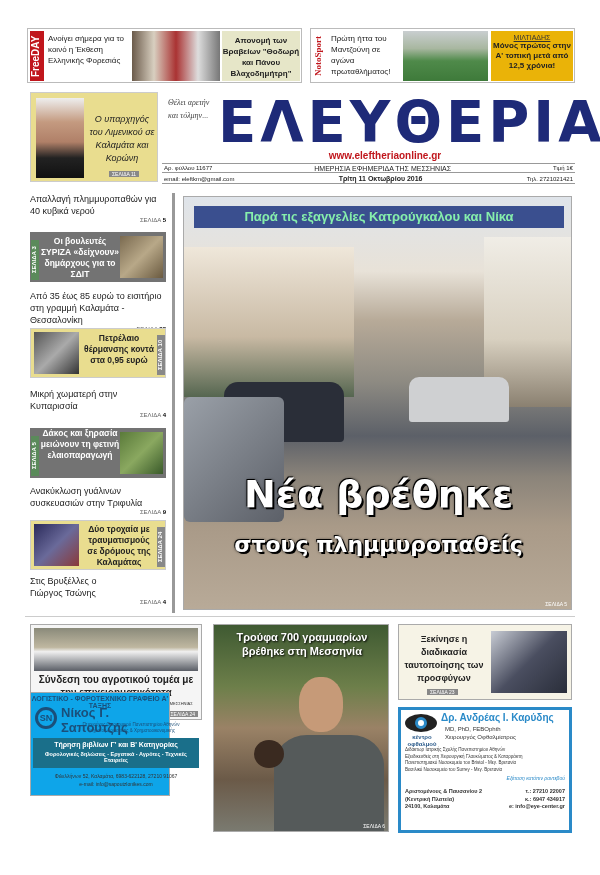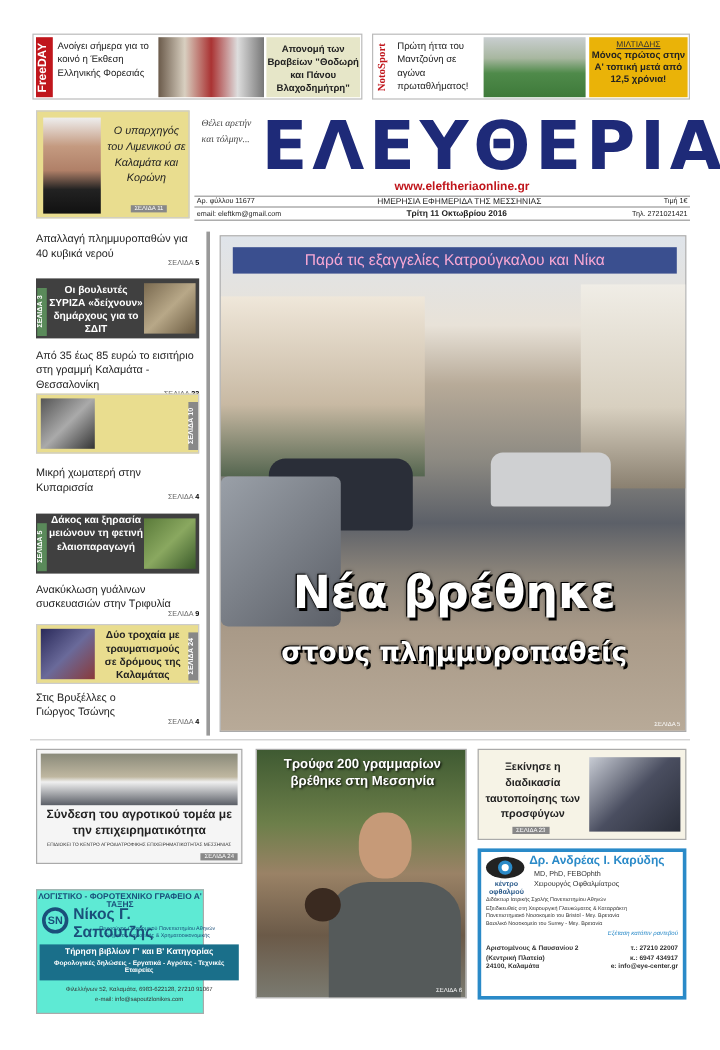--- a/index.html
+++ b/index.html
@@ -1,20 +1,20 @@
 <!DOCTYPE html>
 <html><head>
 <meta charset="utf-8">
 <style>
 *{box-sizing:border-box;margin:0;padding:0}
 body{width:600px;height:875px;background:#fff;font-family:"Liberation Sans",sans-serif;position:relative;overflow:hidden;color:#222}
 .abs{position:absolute}
 .box{border:1px solid #bbb}
 .photo{background:linear-gradient(135deg,#8a8a7a,#c7c2b2 40%,#6d6a60);}
-.green{background:#404040;color:#fff}
+.green{background:#737373;color:#fff}
 .yellow{background:#e9dd8f}
 .sel{font-size:6px;color:#666;text-align:right}
 .sel b{color:#000}
 .vtab{position:absolute;writing-mode:vertical-rl;transform:rotate(180deg);font-size:6px;font-weight:bold;color:#fff;background:#888;text-align:center;width:8px}
 .item-text{font-size:9px;line-height:12px;color:#222}
 .center{text-align:center}
 </style>
 </head>
 <body>
 
@@ -29,21 +29,21 @@
   <div class="abs item-text" style="left:20px;top:4px;width:72px;font-size:8px;line-height:11px">Πρώτη ήττα του Μαντζούνη σε αγώνα πρωταθλήματος!</div>
   <div class="abs" style="left:92px;top:2px;width:85px;height:50px;background:linear-gradient(180deg,#c9ced0 0%,#a8b7a0 35%,#4f8a4a 60%,#3e7a3a 100%)"></div>
   <div class="abs center" style="left:180px;top:2px;width:82px;height:50px;background:#eab308;padding-top:3px">
     <div style="font-size:7px;text-decoration:underline;color:#333">ΜΙΛΤΙΑΔΗΣ</div>
     <div style="font-size:8px;font-weight:bold;line-height:10px">Μόνος πρώτος στην Α' τοπική μετά από 12,5 χρόνια!</div>
   </div>
 </div>
 
 <div class="abs yellow" style="left:30px;top:92px;width:128px;height:90px;border:1px solid #ccc">
   <div class="abs" style="left:5px;top:5px;width:48px;height:80px;background:linear-gradient(180deg,#eee 0%,#c49a80 30%,#b08068 55%,#222 75%,#111 100%)"></div>
-  <div class="abs center" style="left:56px;top:10px;width:70px;font-size:9px;font-style:italic;line-height:13px">Ο υπαρχηγός του Λιμενικού σε Καλαμάτα και Κορώνη</div>
+  <div class="abs center" style="left:56px;top:20px;width:70px;font-size:9px;font-style:italic;line-height:13px">Ο υπαρχηγός του Λιμενικού σε Καλαμάτα και Κορώνη</div>
   <div class="abs" style="left:78px;top:78px;background:#888;color:#fff;font-size:5px;padding:0 3px">ΣΕΛΙΔΑ 11</div>
 </div>
 <div class="abs" style="left:168px;top:96px;width:50px;font-family:Liberation Serif, serif;font-style:italic;font-size:8px;line-height:13px;color:#444">Θέλει αρετήν και τόλμην...</div>
 <div class="abs" style="left:218px;top:92px;width:355px;height:62px;font-family:'DejaVu Sans',sans-serif;font-weight:bold;font-size:56px;letter-spacing:4px;color:#1e2a78;line-height:62px;text-align:center">ΕΛΕΥΘΕΡΙΑ</div>
 <div class="abs" style="left:285px;top:150px;width:200px;font-size:10px;font-weight:bold;color:#c0161c;text-align:center">www.eleftheriaonline.gr</div>
 <div class="abs" style="left:162px;top:163px;width:413px;height:10px;border-top:1px solid #999;border-bottom:1px solid #999;font-size:6px;display:flex;justify-content:space-between;align-items:center;padding:0 2px">
   <span>Αρ. φύλλου 11677</span>
   <span style="font-size:7px">ΗΜΕΡΗΣΙΑ ΕΦΗΜΕΡΙΔΑ ΤΗΣ ΜΕΣΣΗΝΙΑΣ</span>
   <span>Τιμή 1€</span>
 </div>
@@ -63,20 +63,21 @@
   <div class="vtab" style="left:1px;top:8px;height:40px;background:#5a8a5a">ΣΕΛΙΔΑ 3</div>
   <div class="abs center" style="left:10px;top:4px;width:80px;font-size:8.5px;font-weight:bold;line-height:11px">Οι βουλευτές ΣΥΡΙΖΑ «δείχνουν» δημάρχους για το ΣΔΙΤ</div>
   <div class="abs" style="left:90px;top:4px;width:43px;height:42px;background:linear-gradient(135deg,#7a6a50,#b8a888,#6a5a40)"></div>
 </div>
 <div class="abs" style="left:30px;top:290px;width:136px;height:33px">
   <div class="item-text">Από 35 έως 85 ευρώ το εισιτήριο στη γραμμή Καλαμάτα - Θεσσαλονίκη</div>
   <div class="sel"><span>ΣΕΛΙΔΑ</span> <b>23</b></div>
 </div>
 <div class="abs yellow" style="left:30px;top:328px;width:136px;height:50px;border:1px solid #ccc">
   <div class="abs" style="left:3px;top:3px;width:45px;height:42px;background:linear-gradient(135deg,#555,#aaa,#333)"></div>
+  <div class="abs center" style="left:52px;top:4px;width:72px;font-size:8.5px;font-weight:bold;line-height:11px">Πετρέλαιο θέρμανσης κοντά στα 0,95 ευρώ</div>
   <div class="vtab" style="left:126px;top:6px;height:40px">ΣΕΛΙΔΑ 10</div>
 </div>
 <div class="abs" style="left:30px;top:388px;width:136px;height:33px">
   <div class="item-text" style="width:90px">Μικρή χωματερή στην Κυπαρισσία</div>
   <div class="sel"><span>ΣΕΛΙΔΑ</span> <b>4</b></div>
 </div>
 <div class="abs green" style="left:30px;top:428px;width:136px;height:50px">
   <div class="vtab" style="left:1px;top:8px;height:40px;background:#5a8a5a">ΣΕΛΙΔΑ 5</div>
   <div class="abs center" style="left:10px;top:0;width:80px;font-size:8.5px;font-weight:bold;line-height:11px">Δάκος και ξηρασία μειώνουν τη φετινή ελαιοπαραγωγή</div>
   <div class="abs" style="left:90px;top:4px;width:43px;height:42px;background:linear-gradient(135deg,#5a7a3a,#8aa860,#3a5a2a)"></div>
@@ -94,36 +95,36 @@
   <div class="item-text" style="width:90px">Στις Βρυξέλλες ο Γιώργος Τσώνης</div>
   <div class="sel"><span>ΣΕΛΙΔΑ</span> <b>4</b></div>
 </div>
 
 <div class="abs" style="left:183px;top:196px;width:389px;height:414px;border:1px solid #aaa;background:linear-gradient(180deg,#dfe4ea 0%,#e8e2d8 18%,#b7aa98 30%,#8d8a82 45%,#5c6068 58%,#8b847a 68%,#a99a88 80%,#b8aa98 100%);overflow:hidden">
   <div class="abs" style="left:0;top:50px;width:170px;height:150px;background:linear-gradient(180deg,#efe7da,#c8b9a3 60%,#556650)"></div>
   <div class="abs" style="left:300px;top:40px;width:89px;height:170px;background:linear-gradient(180deg,#f0ede6,#d8d0c0 60%,#8a8070)"></div>
   <div class="abs" style="left:40px;top:185px;width:120px;height:60px;background:#2a2e38;border-radius:14px 14px 4px 4px"></div>
   <div class="abs" style="left:0;top:200px;width:100px;height:125px;background:linear-gradient(135deg,#9aa0a8,#5c6068);border-radius:6px"></div>
   <div class="abs" style="left:225px;top:180px;width:100px;height:45px;background:#cfd0d2;border-radius:10px 10px 3px 3px"></div>
-  <div class="abs" style="left:10px;top:9px;width:370px;height:22px;background:#3a4f8f;color:#f9a8d4;font-weight:normal;font-size:13px;text-align:center;line-height:22px">Παρά τις εξαγγελίες Κατρούγκαλου και Νίκα</div>
+  <div class="abs" style="left:10px;top:9px;width:370px;height:22px;background:#3a4f8f;color:#86efac;font-weight:bold;font-size:13px;text-align:center;line-height:22px">Παρά τις εξαγγελίες Κατρούγκαλου και Νίκα</div>
   <div class="abs" style="left:0;top:275px;width:389px;text-align:center;font-family:'DejaVu Sans',sans-serif;font-weight:bold;font-size:38px;color:#fff;text-shadow:0 0 3px #000,2px 2px 0 #000,-1px -1px 0 #000">Νέα βρέθηκε</div>
   <div class="abs" style="left:0;top:335px;width:389px;text-align:center;font-family:'DejaVu Sans',sans-serif;font-weight:bold;font-size:22px;color:#fff;text-shadow:0 0 3px #000,2px 2px 0 #000,-1px -1px 0 #000">στους πλημμυροπαθείς</div>
   <div class="abs" style="right:4px;bottom:2px;font-size:5px;color:#fff">ΣΕΛΙΔΑ 5</div>
 </div>
 
 <div class="abs" style="left:25px;top:616px;width:550px;height:1px;background:#ccc"></div>
 
 <div class="abs" style="left:30px;top:624px;width:172px;height:96px;border:1px solid #aaa;background:#f5f5f5">
   <div class="abs" style="left:3px;top:3px;width:164px;height:43px;background:linear-gradient(180deg,#8a8a7a 0%,#bfb7a0 45%,#f0f0f0 55%,#5a5e66 100%)"></div>
   <div class="abs center" style="left:2px;top:48px;width:166px;font-size:10px;font-weight:bold;line-height:13px">Σύνδεση του αγροτικού τομέα με την επιχειρηματικότητα</div>
   <div class="abs center" style="left:2px;top:76px;width:166px;font-size:4px;color:#333">ΕΠΙΔΙΩΚΕΙ ΤΟ ΚΕΝΤΡΟ ΑΓΡΟΔΙΑΤΡΟΦΙΚΗΣ ΕΠΙΧΕΙΡΗΜΑΤΙΚΟΤΗΤΑΣ ΜΕΣΣΗΝΙΑΣ</div>
   <div class="abs" style="right:3px;bottom:2px;background:#888;color:#fff;font-size:5px;padding:0 3px">ΣΕΛΙΔΑ 24</div>
 </div>
 
-<div class="abs" style="left:30px;top:741px;width:140px;height:104px;border:1px solid #aaa;background:#5eead4">
+<div class="abs" style="left:30px;top:692px;width:140px;height:104px;border:1px solid #aaa;background:#0ea5e9">
   <div class="center" style="font-size:7px;font-weight:bold;color:#1a4f7a;padding-top:2px">ΛΟΓΙΣΤΙΚΟ - ΦΟΡΟΤΕΧΝΙΚΟ ΓΡΑΦΕΙΟ Α' ΤΑΞΗΣ</div>
   <div class="abs" style="left:4px;top:14px;width:22px;height:22px;border:3px solid #1a4f7a;border-radius:50%;font-size:9px;font-weight:bold;color:#1a4f7a;text-align:center;line-height:16px">SN</div>
   <div class="abs" style="left:30px;top:12px;font-size:13px;font-weight:bold;color:#1a4f7a">Νίκος Γ. Σαπουτζής</div>
   <div class="abs center" style="left:30px;top:29px;width:140px;font-size:4.5px;color:#1a4f7a;line-height:6px">
     <div>Πτυχιούχος Οικονομικού Πανεπιστημίου Αθηνών</div>
     <div>Τμήματος Λογιστικής &amp; Χρηματοοικονομικής</div>
   </div>
   <div class="abs center" style="left:2px;top:45px;width:166px;height:30px;background:#1a6f8a;color:#fff;font-weight:bold;padding-top:3px">
     <div style="font-size:7px">Τήρηση βιβλίων Γ' και Β' Κατηγορίας</div>
     <div style="font-size:5.5px;margin-top:3px">Φορολογικές δηλώσεις - Εργατικά - Αγρότες - Τεχνικές Εταιρείες</div>
@@ -131,21 +132,21 @@
   <div class="abs center" style="left:2px;top:79px;width:166px;font-size:5px;color:#333;line-height:8px">
     <div>Φιλελλήνων 52, Καλαμάτα, 6983-622128, 27210 91067</div>
     <div>e-mail: info@sapoutzlonikes.com</div>
   </div>
 </div>
 
 <div class="abs" style="left:213px;top:624px;width:176px;height:208px;border:1px solid #aaa;background:linear-gradient(180deg,#3f5a32 0%,#6d7f4a 30%,#9a8266 50%,#6b5a48 75%,#7a7a70 100%);overflow:hidden">
   <div class="abs" style="left:85px;top:52px;width:44px;height:55px;background:#c69a78;border-radius:45%"></div>
   <div class="abs" style="left:60px;top:110px;width:110px;height:100px;background:#555a5a;border-radius:30% 30% 0 0"></div>
   <div class="abs" style="left:40px;top:115px;width:30px;height:28px;background:#3a2a20;border-radius:50%"></div>
-  <div class="abs center" style="left:0;top:5px;width:176px;font-size:11px;font-weight:bold;color:#fff;line-height:14px;text-shadow:1px 1px 2px #000">Τρούφα 200 γραμμαρίων βρέθηκε στη Μεσσηνία</div>
+  <div class="abs center" style="left:0;top:5px;width:176px;font-size:11px;font-weight:bold;color:#fff;line-height:14px;text-shadow:1px 1px 2px #000">Τρούφα 700 γραμμαρίων βρέθηκε στη Μεσσηνία</div>
   <div class="abs" style="right:3px;bottom:2px;color:#fff;font-size:5px">ΣΕΛΙΔΑ 6</div>
 </div>
 
 <div class="abs" style="left:398px;top:624px;width:174px;height:76px;border:1px solid #aaa;background:#f6f3e6">
   <div class="abs center" style="left:4px;top:8px;width:82px;font-size:9px;font-weight:bold;line-height:13px">Ξεκίνησε η διαδικασία ταυτοποίησης των προσφύγων</div>
   <div class="abs" style="left:28px;top:64px;background:#888;color:#fff;font-size:5px;padding:0 3px">ΣΕΛΙΔΑ 23</div>
   <div class="abs" style="left:92px;top:6px;width:76px;height:62px;background:linear-gradient(135deg,#c8ccd4,#4a4e60 50%,#2a2e3a)"></div>
 </div>
 
 <div class="abs" style="left:398px;top:707px;width:174px;height:126px;border:3px solid #2a8ac8;background:#fff">

